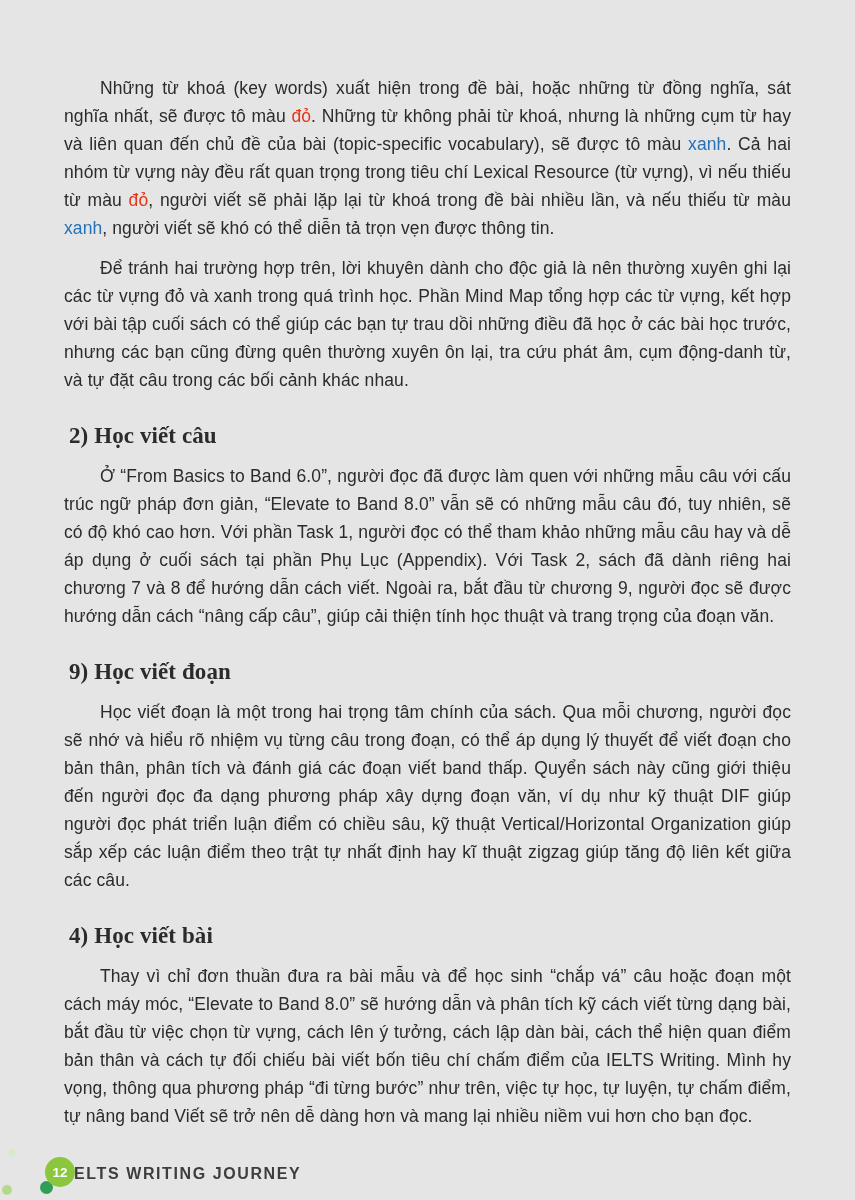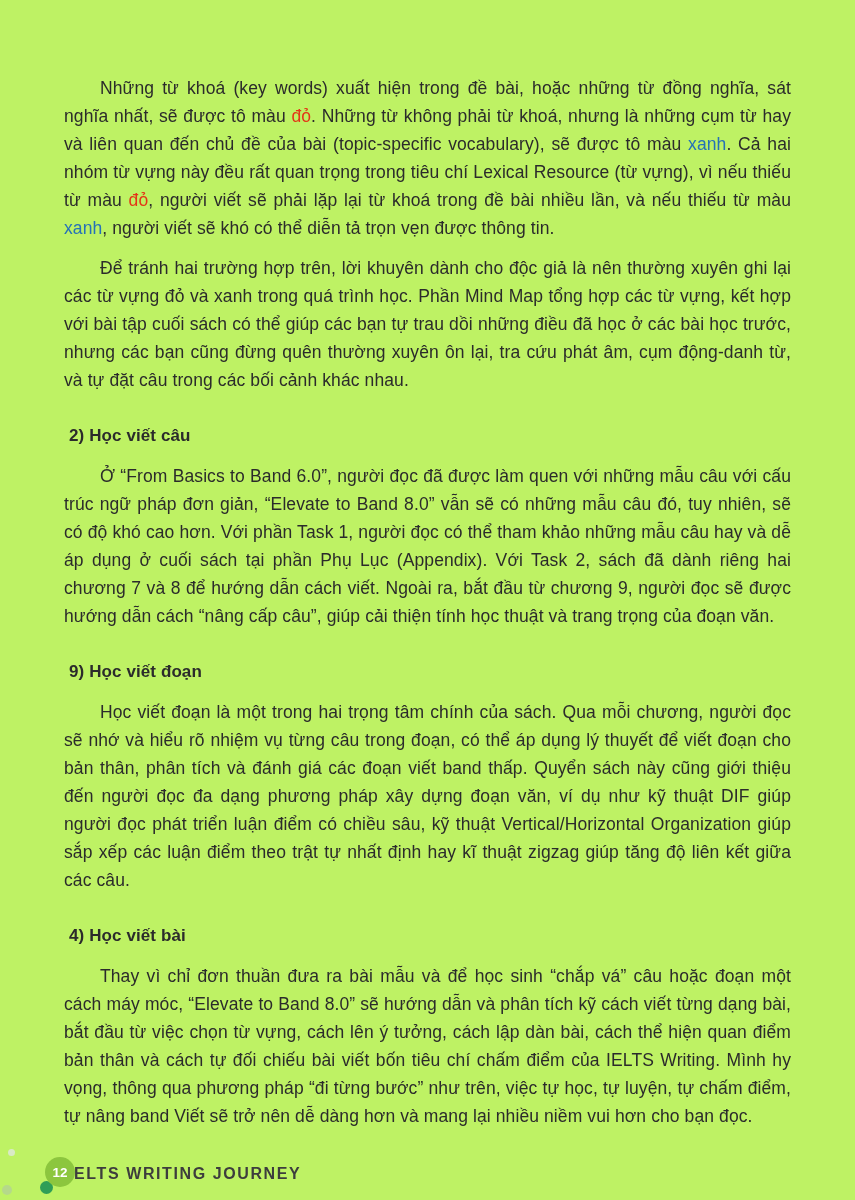--- a/index.html
+++ b/index.html
@@ -2,21 +2,21 @@
 <html style="--text: #2b2b2b; --keyword-red: #e43517; --topic-blue: #2571b8; --badge-green: #8cc63e; --dot-dark: #2f9e57; --dot-light: #b5d98a; --dot-pale: #d9eac6; --footer-text: #3d3d3d;"><head>
 <meta charset="utf-8">
 <style>
   * { box-sizing: border-box; }
   html, body { margin: 0; padding: 0; background: #ffffff; }
 
   .page {
     position: relative;
     width: 855px;
     height: 1200px;
-    background: #bef264;
+    background: #e5e5e5;
     overflow: hidden;
     font-family: "Liberation Sans", "DejaVu Sans", sans-serif;
     color: var(--text, #2b2b2b);
   }
 
   .content {
     position: absolute;
     left: 64px;
     top: 74px;
     width: 727px;
@@ -25,25 +25,26 @@
     text-align: justify;
     letter-spacing: 0.1px;
   }
 
   .para {
     text-indent: 36px;
     margin: 0 0 12px 0;
   }
 
   .heading {
-    font-size: 17px;
+    font-size: 23px;
     line-height: 28px;
     font-weight: bold;
     margin: 28px 0 12px 0;
     text-indent: 5px;
+    font-family: Liberation Serif, serif;
   }
 
   .c-red  { color: var(--keyword-red, #e43517); }
   .c-blue { color: var(--topic-blue, #2571b8); }
 
   .footer {
     position: absolute;
     left: 0;
     bottom: 0;
     width: 100%;

